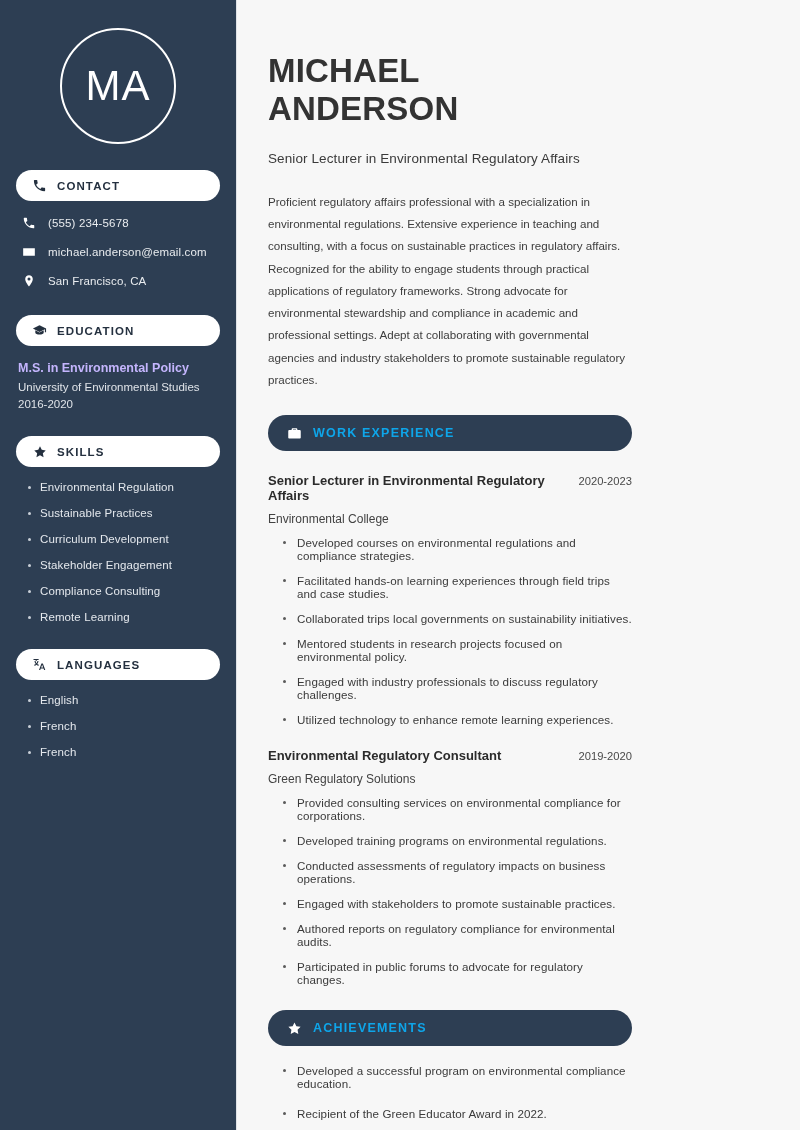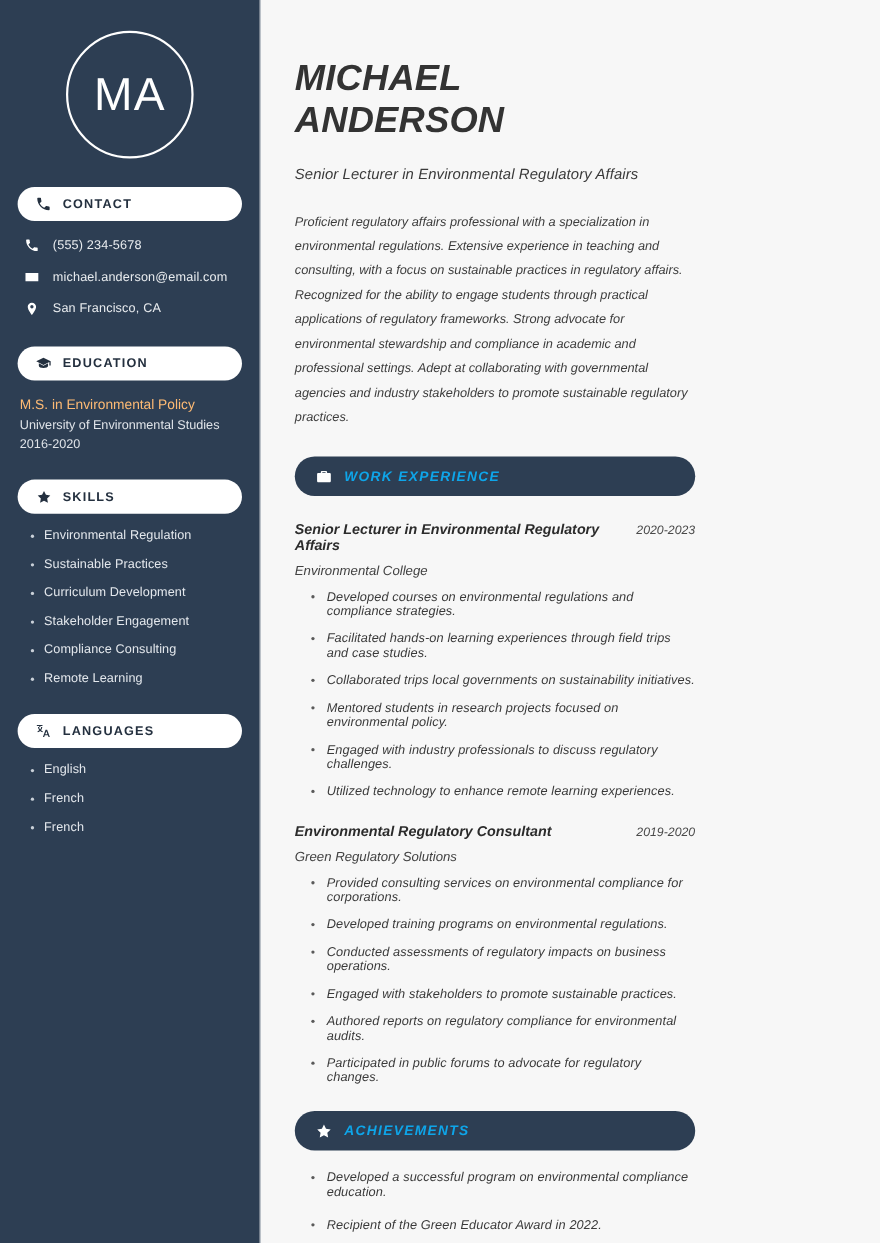--- a/index.html
+++ b/index.html
@@ -104,22 +104,22 @@
   .contact-row .c-icon svg { display: block; }
   .contact-text {
     font-size: 11.5px;
     color: #e9ecef;
     letter-spacing: 0.15px;
   }
 
   .edu-block { margin-top: 15px; padding-left: 2px; }
   .edu-degree {
     font-size: 12.5px;
-    font-weight: normal;
-    color: #fdba74;
+    font-weight: bold;
+    color: #c4b5fd;
     margin-bottom: 6px;
   }
   .edu-school, .edu-years {
     font-size: 11.5px;
     color: #dfe3e8;
     margin-bottom: 5px;
   }
 
   .side-list {
     margin-top: 14px;
@@ -145,21 +145,20 @@
     height: 3px;
     border-radius: 50%;
     background: #c9d0d8;
   }
 
   
   .main {
     flex: 1;
     box-sizing: border-box;
     padding: 30px 28px 0 31px;
-    font-style: italic;
   }
   .name {
     font-size: 33px;
     font-weight: bold;
     color: #333333;
     line-height: 1.16;
     letter-spacing: 0.2px;
     text-transform: uppercase;
   }
   .title {

